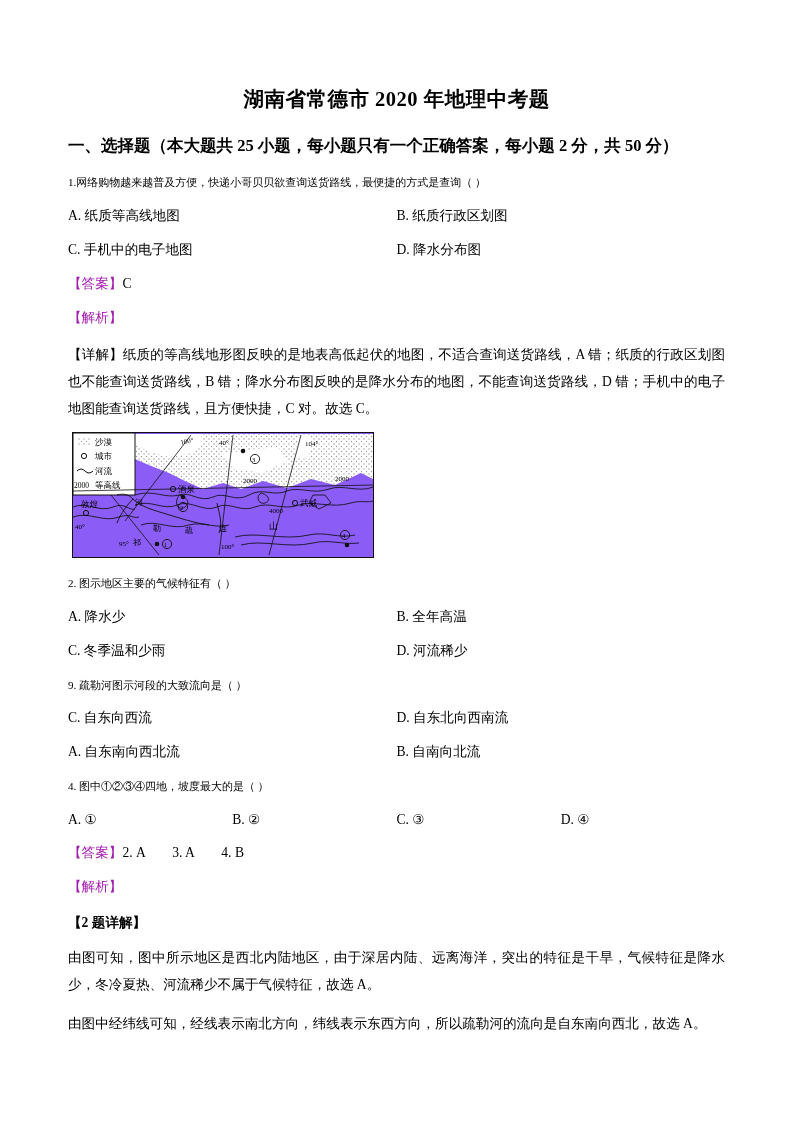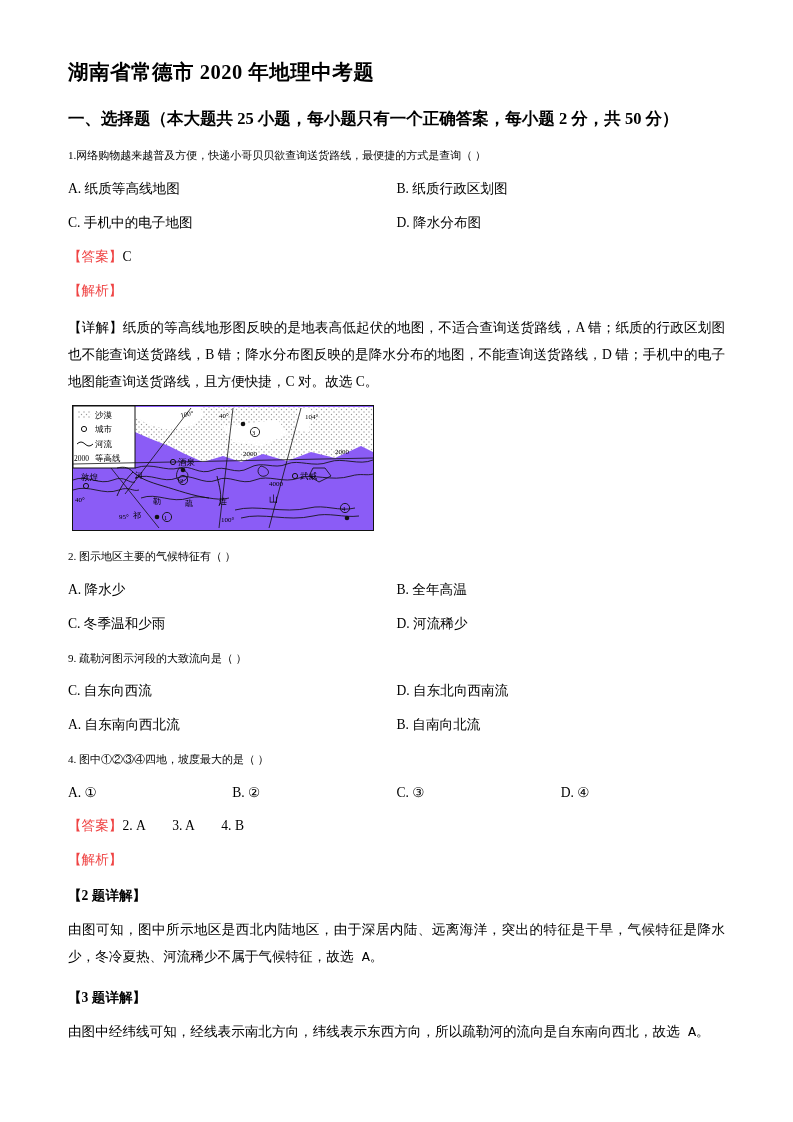--- a/index.html
+++ b/index.html
@@ -4,34 +4,34 @@
 <style>
   html,body{margin:0;padding:0;}
   body{
     width:793px;height:1122px;background:#ffffff;
     font-family:"Liberation Serif","DejaVu Serif",serif;
     color:#000;
     -webkit-font-smoothing:antialiased;
   }
   .page{position:relative;width:793px;height:1122px;box-sizing:border-box;padding:0 68px;}
   .title{
-    font-weight:bold;font-size:20.5px;
-    letter-spacing:.5px;padding-top:58px;padding-bottom:2px;
+    text-align:center;font-weight:bold;font-size:20.5px;
+    letter-spacing:.5px;padding-top:85px;padding-bottom:2px;
   }
   .section-head{
     font-weight:bold;font-size:16.5px;margin-top:20px;letter-spacing:0px;
   }
   .q-stem{font-size:11px;margin-top:17px;line-height:1.5;}
   .opts{display:flex;margin-top:16px;font-size:13.6px;}
   .opts .col{flex:0 0 50%;}
   .opts4{display:flex;margin-top:16px;font-size:13.6px;}
   .opts4 .col{flex:0 0 25%;}
   .ans{font-size:13.6px;margin-top:16px;}
-  .blue{color:#ef4444;}
-  .para{font-size:13.6px;line-height:2.0;margin-top:12px;text-align:justify;font-family:Liberation Mono, monospace;}
+  .blue{color:#a21caf;}
+  .para{font-size:13.6px;line-height:2.0;margin-top:12px;text-align:justify;}
   .para-first{font-size:13.6px;line-height:2.0;margin-top:14px;text-align:justify;}
   .lead{
     font-size:13.6px;margin-top:22px;text-indent:2em;
     font-family:"Liberation Serif","DejaVu Serif",serif;
   }
   .detail-head{font-size:13.6px;font-weight:bold;margin-top:18px;}
   .fig-wrap{margin-top:10px;}
   .map-box{
     width:300px;height:124px;border:1.4px solid #111;background:#8b5cf6;
     position:relative;overflow:hidden;margin-left:4px;
@@ -197,16 +197,15 @@
   </div>
 
   <div class="ans">
     <span class="blue">【答案】</span><span>2. A　　3. A　　4. B</span>
   </div>
   <div class="ans blue">【解析】</div>
 
   <div class="detail-head">【2 题详解】</div>
   <div class="para">由图可知，图中所示地区是西北内陆地区，由于深居内陆、远离海洋，突出的特征是干旱，气候特征是降水少，冬冷夏热、河流稀少不属于气候特征，故选 A。</div>
 
-  <div class="detail-head">【3 题详解】</div>
   <div class="para">由图中经纬线可知，经线表示南北方向，纬线表示东西方向，所以疏勒河的流向是自东南向西北，故选 A。</div>
 
 </div>
 
 </body></html>

